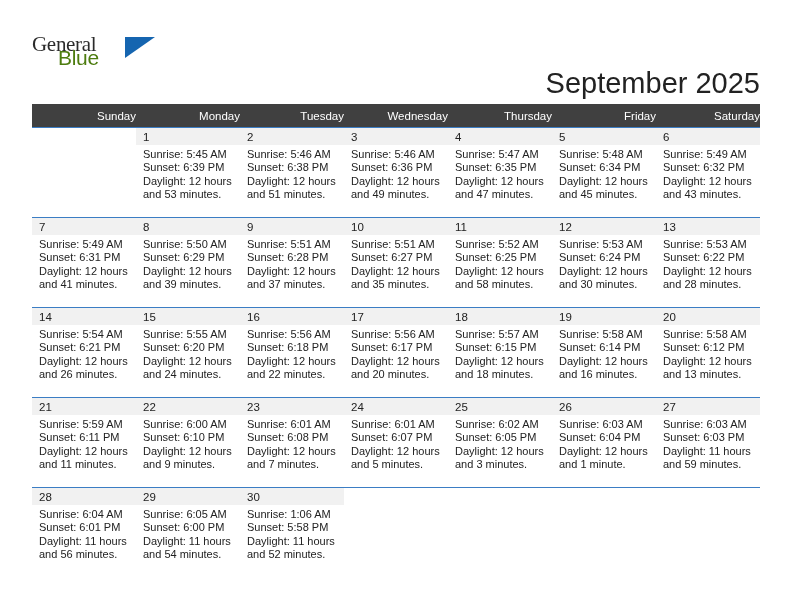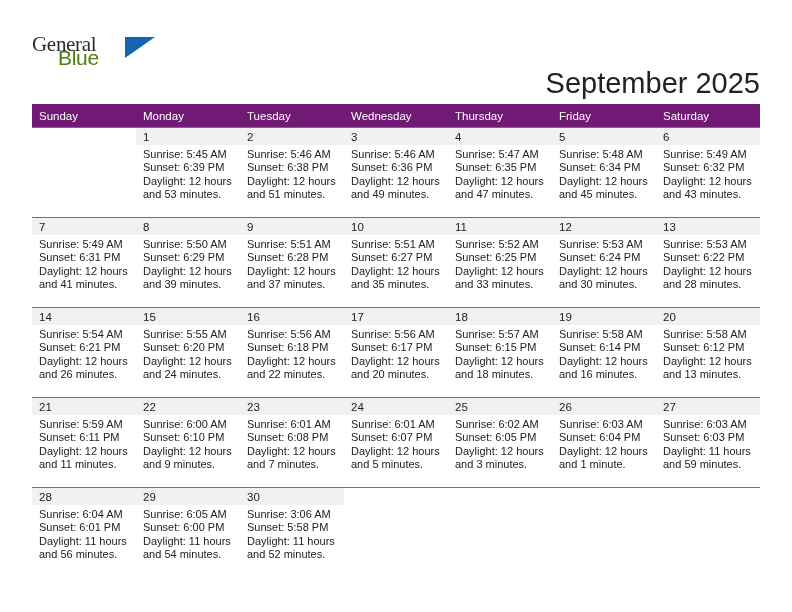--- a/index.html
+++ b/index.html
@@ -91,25 +91,25 @@
   
   .calendar {
     position: absolute;
     left: 32px;
     top: 104px;
     width: 728px;
     border-collapse: collapse;
     table-layout: fixed;
   }
   .calendar th {
-    background: #701a75;
+    background: #404040;
     color: #ffffff;
     font-size: 11.5px;
     font-weight: normal;
-    text-align: left;
+    text-align: right;
     padding: 5px 0 5px 7px;
     height: 13px;
     border: none;
   }
   .calendar td {
     vertical-align: top;
     padding: 0;
     border: none;
     width: 104px;
     height: 90px;
@@ -305,21 +305,21 @@
               </div>
             </div>
           </td>
           <td>
             <div class="cell filled">
               <div class="daynum-bar">11</div>
               <div class="cell-body">
                 <div>Sunrise: 5:52 AM</div>
                 <div>Sunset: 6:25 PM</div>
                 <div>Daylight: 12 hours</div>
-                <div>and 33 minutes.</div>
+                <div>and 58 minutes.</div>
               </div>
             </div>
           </td>
           <td>
             <div class="cell filled">
               <div class="daynum-bar">12</div>
               <div class="cell-body">
                 <div>Sunrise: 5:53 AM</div>
                 <div>Sunset: 6:24 PM</div>
                 <div>Daylight: 12 hours</div>
@@ -517,21 +517,21 @@
                 <div>Sunset: 6:00 PM</div>
                 <div>Daylight: 11 hours</div>
                 <div>and 54 minutes.</div>
               </div>
             </div>
           </td>
           <td>
             <div class="cell filled">
               <div class="daynum-bar">30</div>
               <div class="cell-body">
-                <div>Sunrise: 3:06 AM</div>
+                <div>Sunrise: 1:06 AM</div>
                 <div>Sunset: 5:58 PM</div>
                 <div>Daylight: 11 hours</div>
                 <div>and 52 minutes.</div>
               </div>
             </div>
           </td>
           <td>
             <div class="cell blank"></div>
           </td>
           <td>

